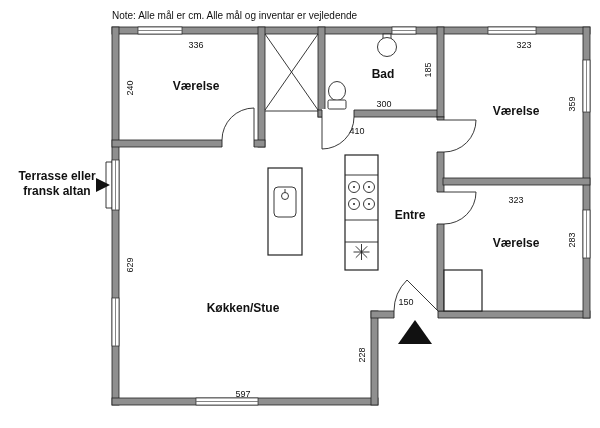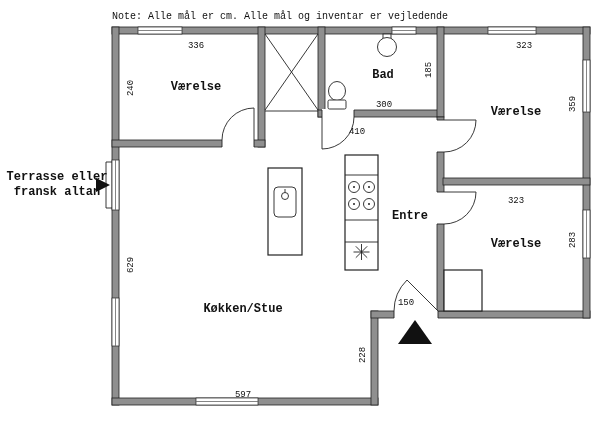--- a/index.html
+++ b/index.html
@@ -1,17 +1,17 @@
 <!DOCTYPE html>
 <html><head>
 <meta charset="utf-8">
 <style>
   html,body{margin:0;padding:0;background:#ffffff;}
   .canvas{position:relative;width:600px;height:428px;background:#ffffff;
-          font-family:Liberation Mono, monospace;overflow:hidden;}
+          font-family:Liberation Sans, sans-serif;overflow:hidden;}
   svg{display:block;}
   .wall{fill:#8f8f8f;stroke:#222222;stroke-width:0.8;}
   .gapcover{fill:#ffffff;stroke:none;}
   .jamb{stroke:#222222;stroke-width:0.9;}
   .winrect{fill:#ffffff;stroke:#222222;stroke-width:0.7;}
   .winline{stroke:#666666;stroke-width:0.8;}
   .thin{stroke:#222222;stroke-width:0.9;fill:none;}
   .arc{fill:none;stroke:#222222;stroke-width:0.9;}
   .fixture{fill:#ffffff;stroke:#222222;stroke-width:1.2;}
   .fixthin{fill:#ffffff;stroke:#222222;stroke-width:0.9;}

